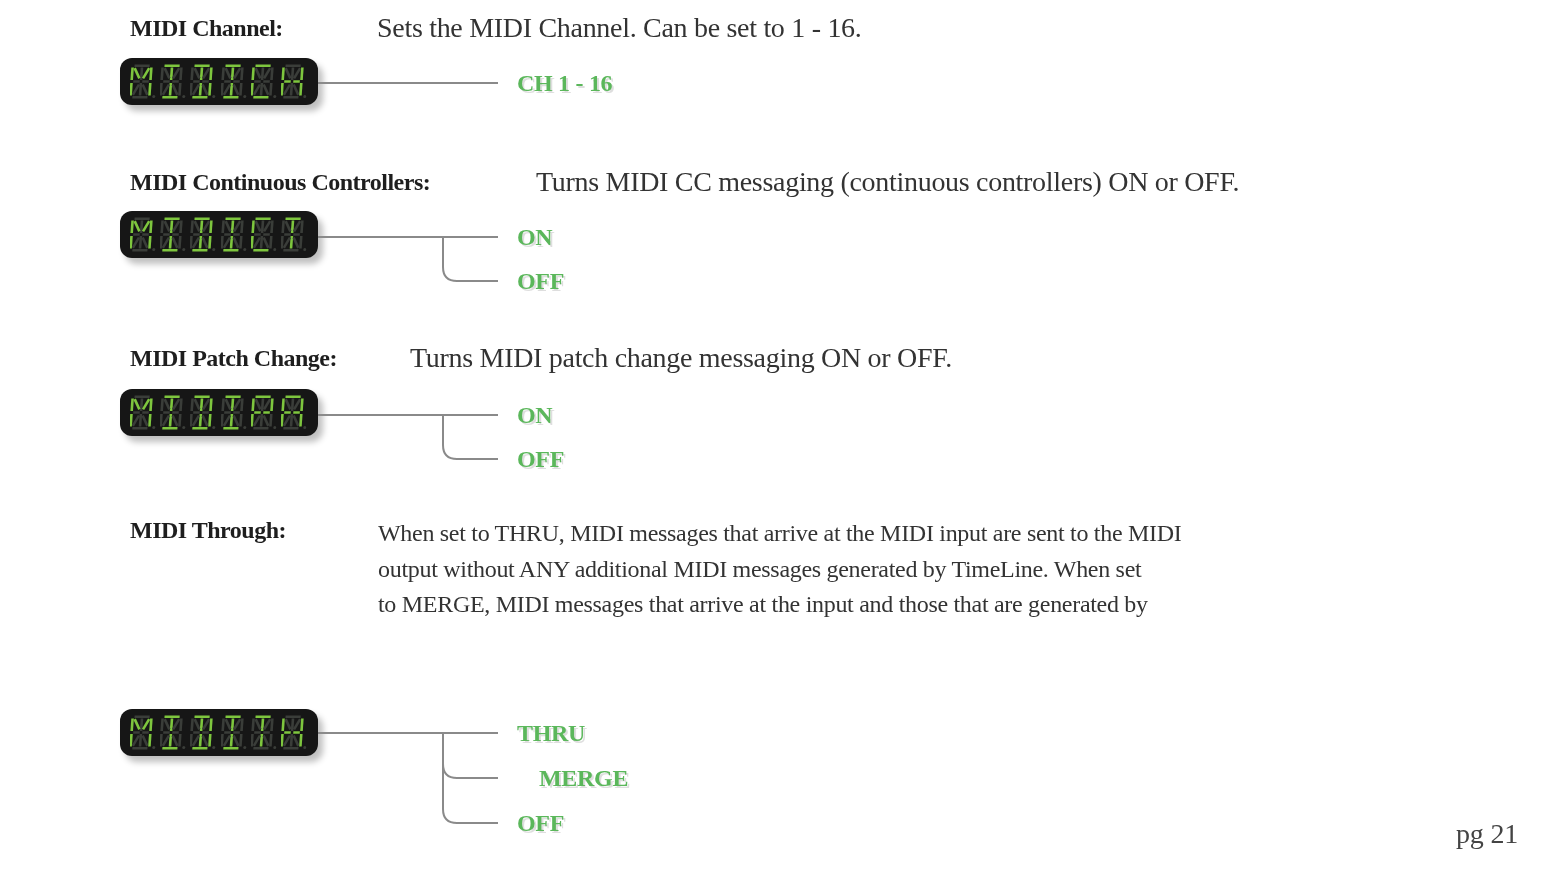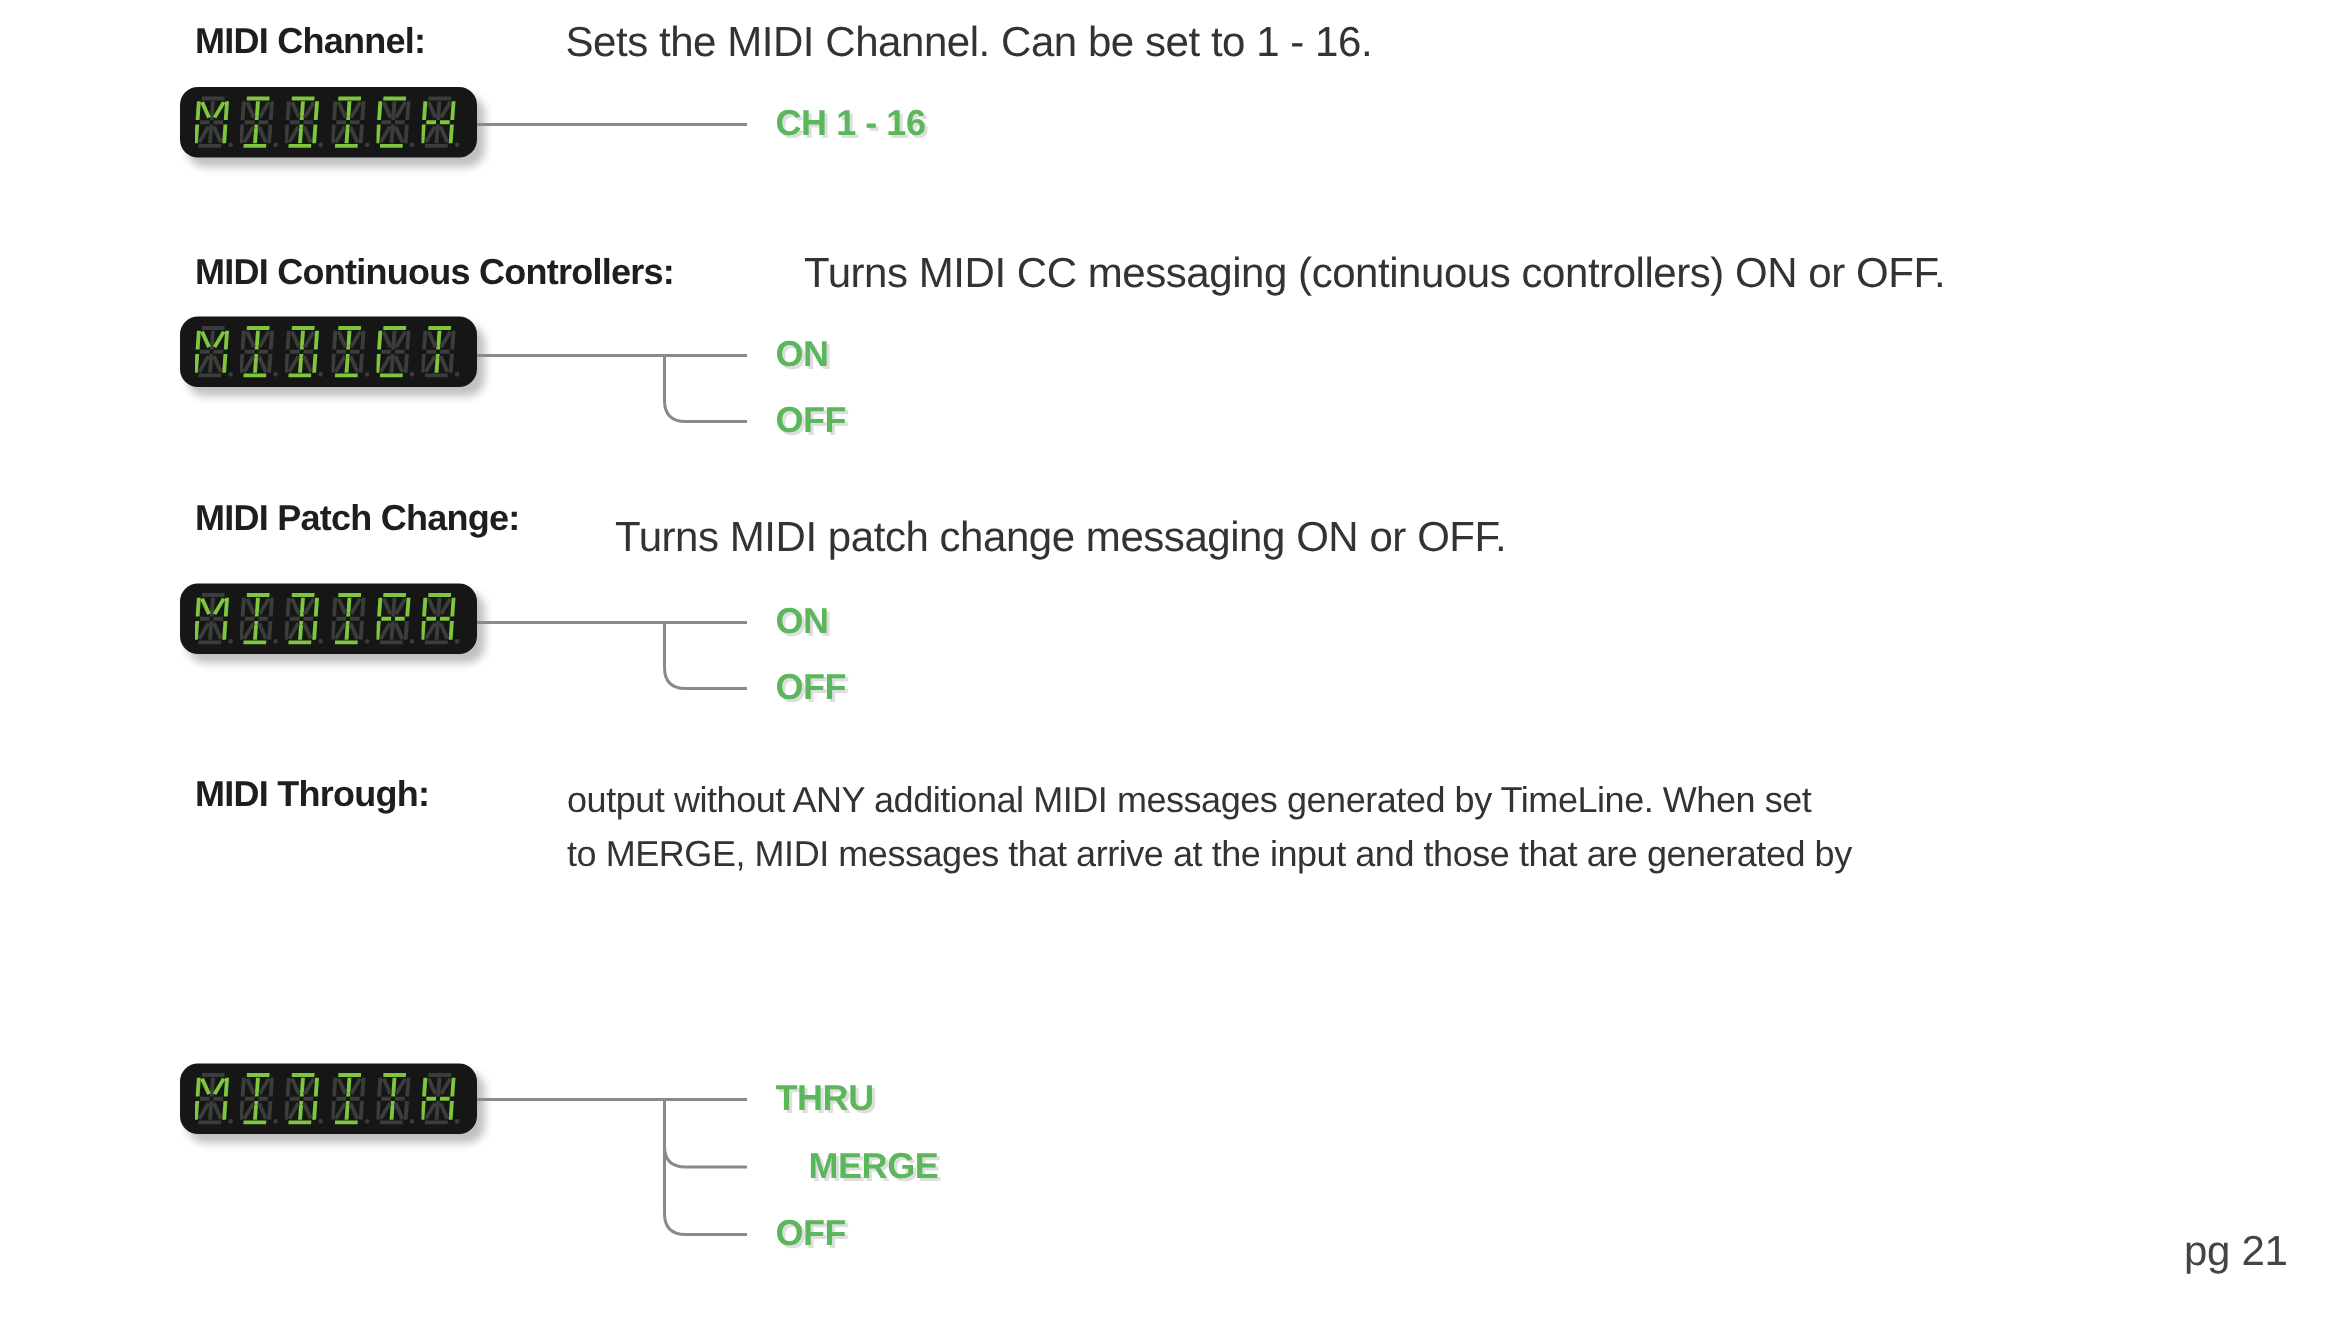--- a/index.html
+++ b/index.html
@@ -1,18 +1,18 @@
 <!DOCTYPE html>
 <html style="--green: #5bb75b; --led-bg: #161616; --line: #8a8a8a;"><head>
 <meta charset="utf-8">
 <style>
   html,body { margin:0; padding:0; background:#ffffff; }
   .page {
     position:relative; width:1550px; height:894px; background:#ffffff;
-    font-family:Liberation Sans, sans-serif; overflow:hidden;
+    font-family:Liberation Serif, serif; overflow:hidden;
     color:#1e1e1e;
   }
   .h {
     position:absolute; font-size:24px; font-weight:bold; color:#1e1e1e;
     letter-spacing:-0.5px; white-space:nowrap; line-height:28px;
   }
   .d {
     position:absolute; font-size:28px; color:#333333; letter-spacing:-0.3px;
     white-space:nowrap; line-height:28px;
   }
@@ -292,21 +292,21 @@
       </div>
     <svg class="conn" style="left:318px; top:229px" width="182" height="62" viewBox="0 0 182 62">
       <path d="M0,8 H180"></path>
       <path d="M125,8 V38 Q125,52 139,52 H180"></path>
     </svg>
     <div class="opt" style="left:517px; top:221px">ON</div>
     <div class="opt" style="left:517px; top:265px">OFF</div>
   </section>
 
   <section>
-    <div class="h" style="left:130px; top:332px">MIDI Patch Change:</div>
+    <div class="h" style="left:130px; top:344px">MIDI Patch Change:</div>
     <div class="d" style="left:410px; top:344px">Turns MIDI patch change messaging ON or OFF.</div>
     <div class="led" style="left:120px; top:389px">
         <svg viewBox="0 0 25 33" class="led-char">
           <g transform="translate(1.3 0) skewX(-4)">
             <line x1="3" y1="1.4" x2="17" y2="1.4" stroke="#3a3d39" stroke-width="2.4"></line>
             <line x1="3" y1="30.6" x2="17" y2="30.6" stroke="#3a3d39" stroke-width="2.4"></line>
             <line x1="1.3" y1="3" x2="1.3" y2="14.6" stroke="#7ec63e" stroke-width="2.4"></line>
             <line x1="1.3" y1="17.4" x2="1.3" y2="29" stroke="#7ec63e" stroke-width="2.4"></line>
             <line x1="18.7" y1="3" x2="18.7" y2="14.6" stroke="#7ec63e" stroke-width="2.4"></line>
             <line x1="18.7" y1="17.4" x2="18.7" y2="29" stroke="#7ec63e" stroke-width="2.4"></line>
@@ -421,20 +421,21 @@
       <path d="M0,8 H180"></path>
       <path d="M125,8 V38 Q125,52 139,52 H180"></path>
     </svg>
     <div class="opt" style="left:517px; top:399px">ON</div>
     <div class="opt" style="left:517px; top:443px">OFF</div>
   </section>
 
   <section>
     <div class="h" style="left:130px; top:516px">MIDI Through:</div>
     <div class="para">
+      <div>When set to THRU, MIDI messages that arrive at the MIDI input are sent to the MIDI</div>
       <div>output without ANY additional MIDI messages generated by TimeLine. When set</div>
       <div>to MERGE, MIDI messages that arrive at the input and those that are generated by</div>
     </div>
     <div class="led" style="left:120px; top:709px">
         <svg viewBox="0 0 25 33" class="led-char">
           <g transform="translate(1.3 0) skewX(-4)">
             <line x1="3" y1="1.4" x2="17" y2="1.4" stroke="#3a3d39" stroke-width="2.4"></line>
             <line x1="3" y1="30.6" x2="17" y2="30.6" stroke="#3a3d39" stroke-width="2.4"></line>
             <line x1="1.3" y1="3" x2="1.3" y2="14.6" stroke="#7ec63e" stroke-width="2.4"></line>
             <line x1="1.3" y1="17.4" x2="1.3" y2="29" stroke="#7ec63e" stroke-width="2.4"></line>

